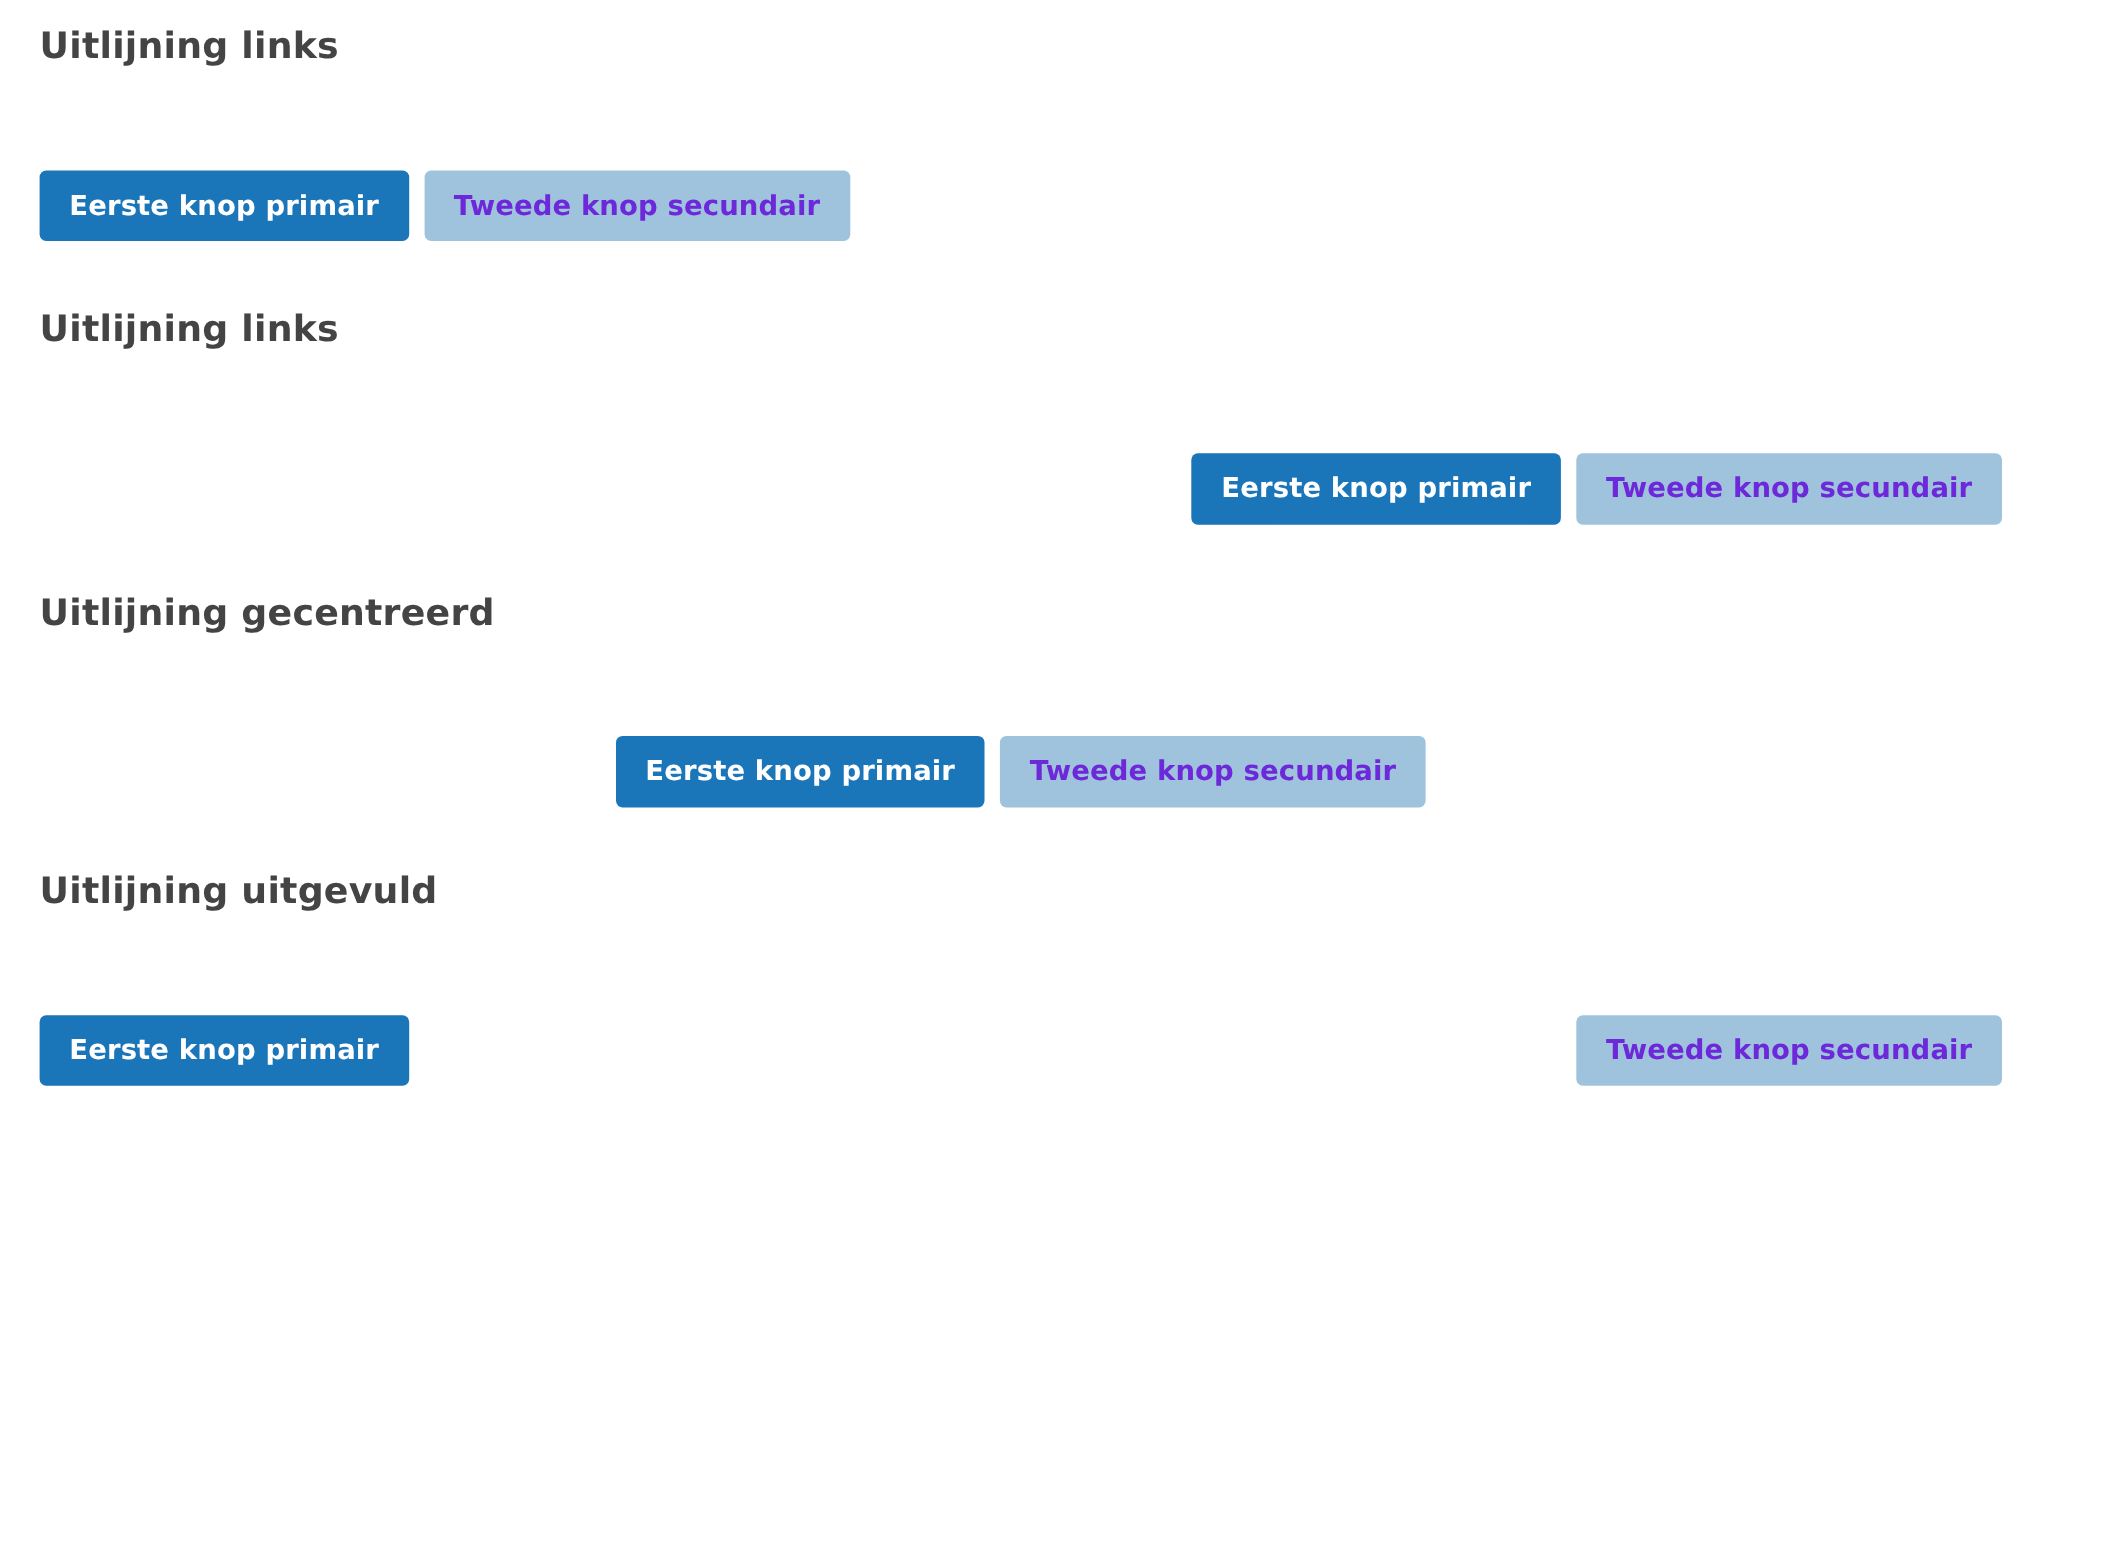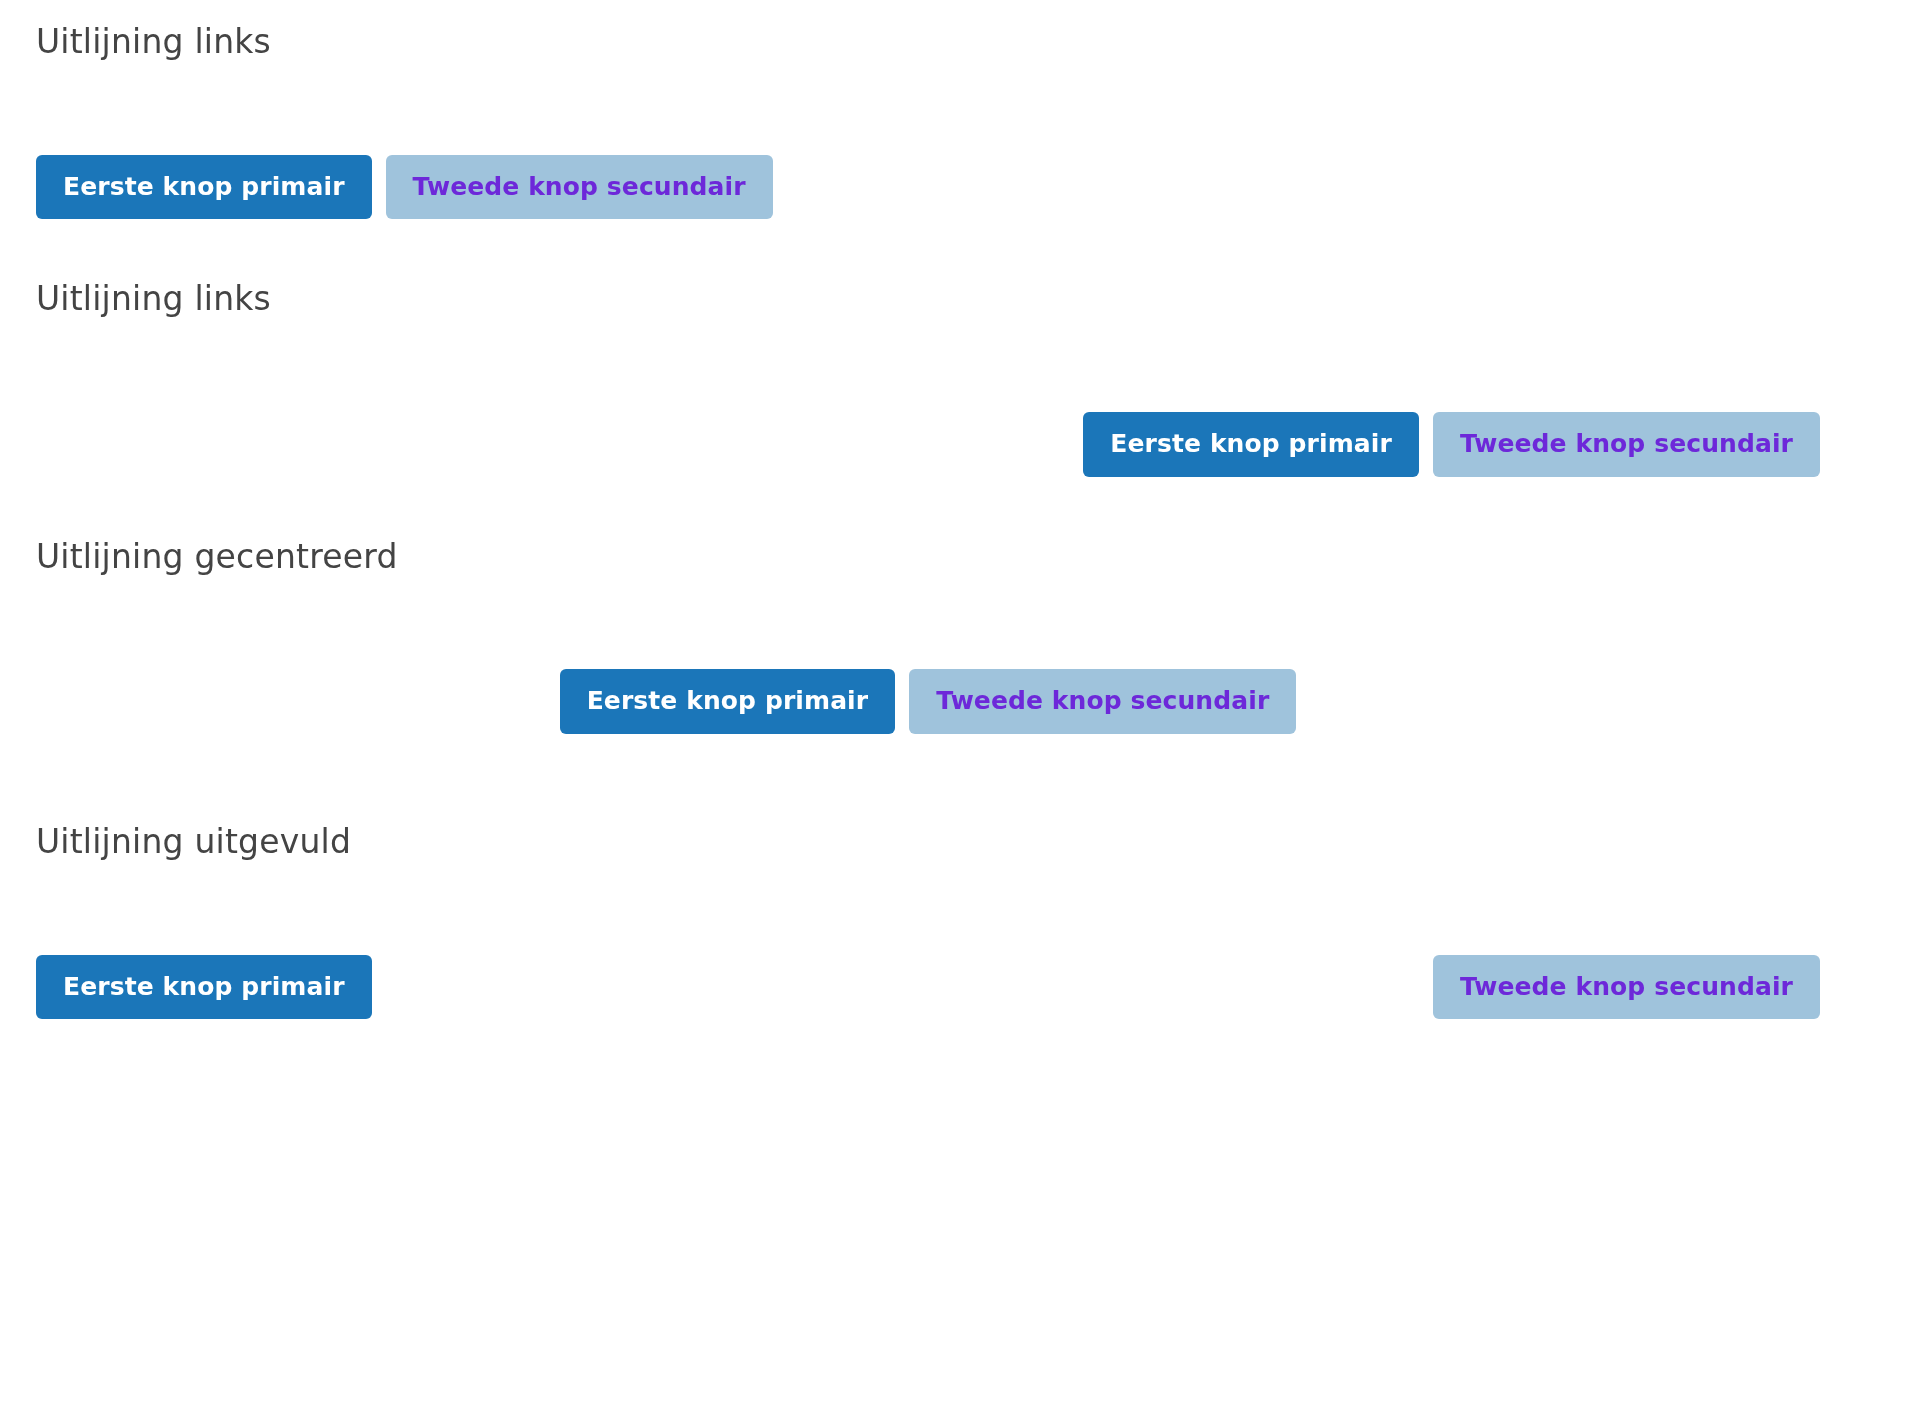--- a/index.html
+++ b/index.html
@@ -24,33 +24,33 @@
     background: #ffffff;
   }
 
   .section {
     box-sizing: border-box;
     width: 100%;
   }
 
   .section-title {
     font-size: 33px;
-    font-weight: normal;
+    font-weight: bold;
     color: #444444;
     letter-spacing: 0.2px;
     line-height: 1.2;
     margin: 0;
     padding: 0;
   }
 
   
   .sec-1 { padding-top: 22px; }
   .sec-2 { padding-top: 60px; }
   .sec-3 { padding-top: 60px; }
-  .sec-4 { padding-top: 88px; }
+  .sec-4 { padding-top: 56px; }
 
   .btn-row {
     display: flex;
     align-items: center;
     gap: 14px;
     margin-top: 93px;
   }
   .btn-row.align-left    { justify-content: flex-start; }
   .btn-row.align-right   { justify-content: flex-end; }
   .btn-row.align-center  { justify-content: center; }

